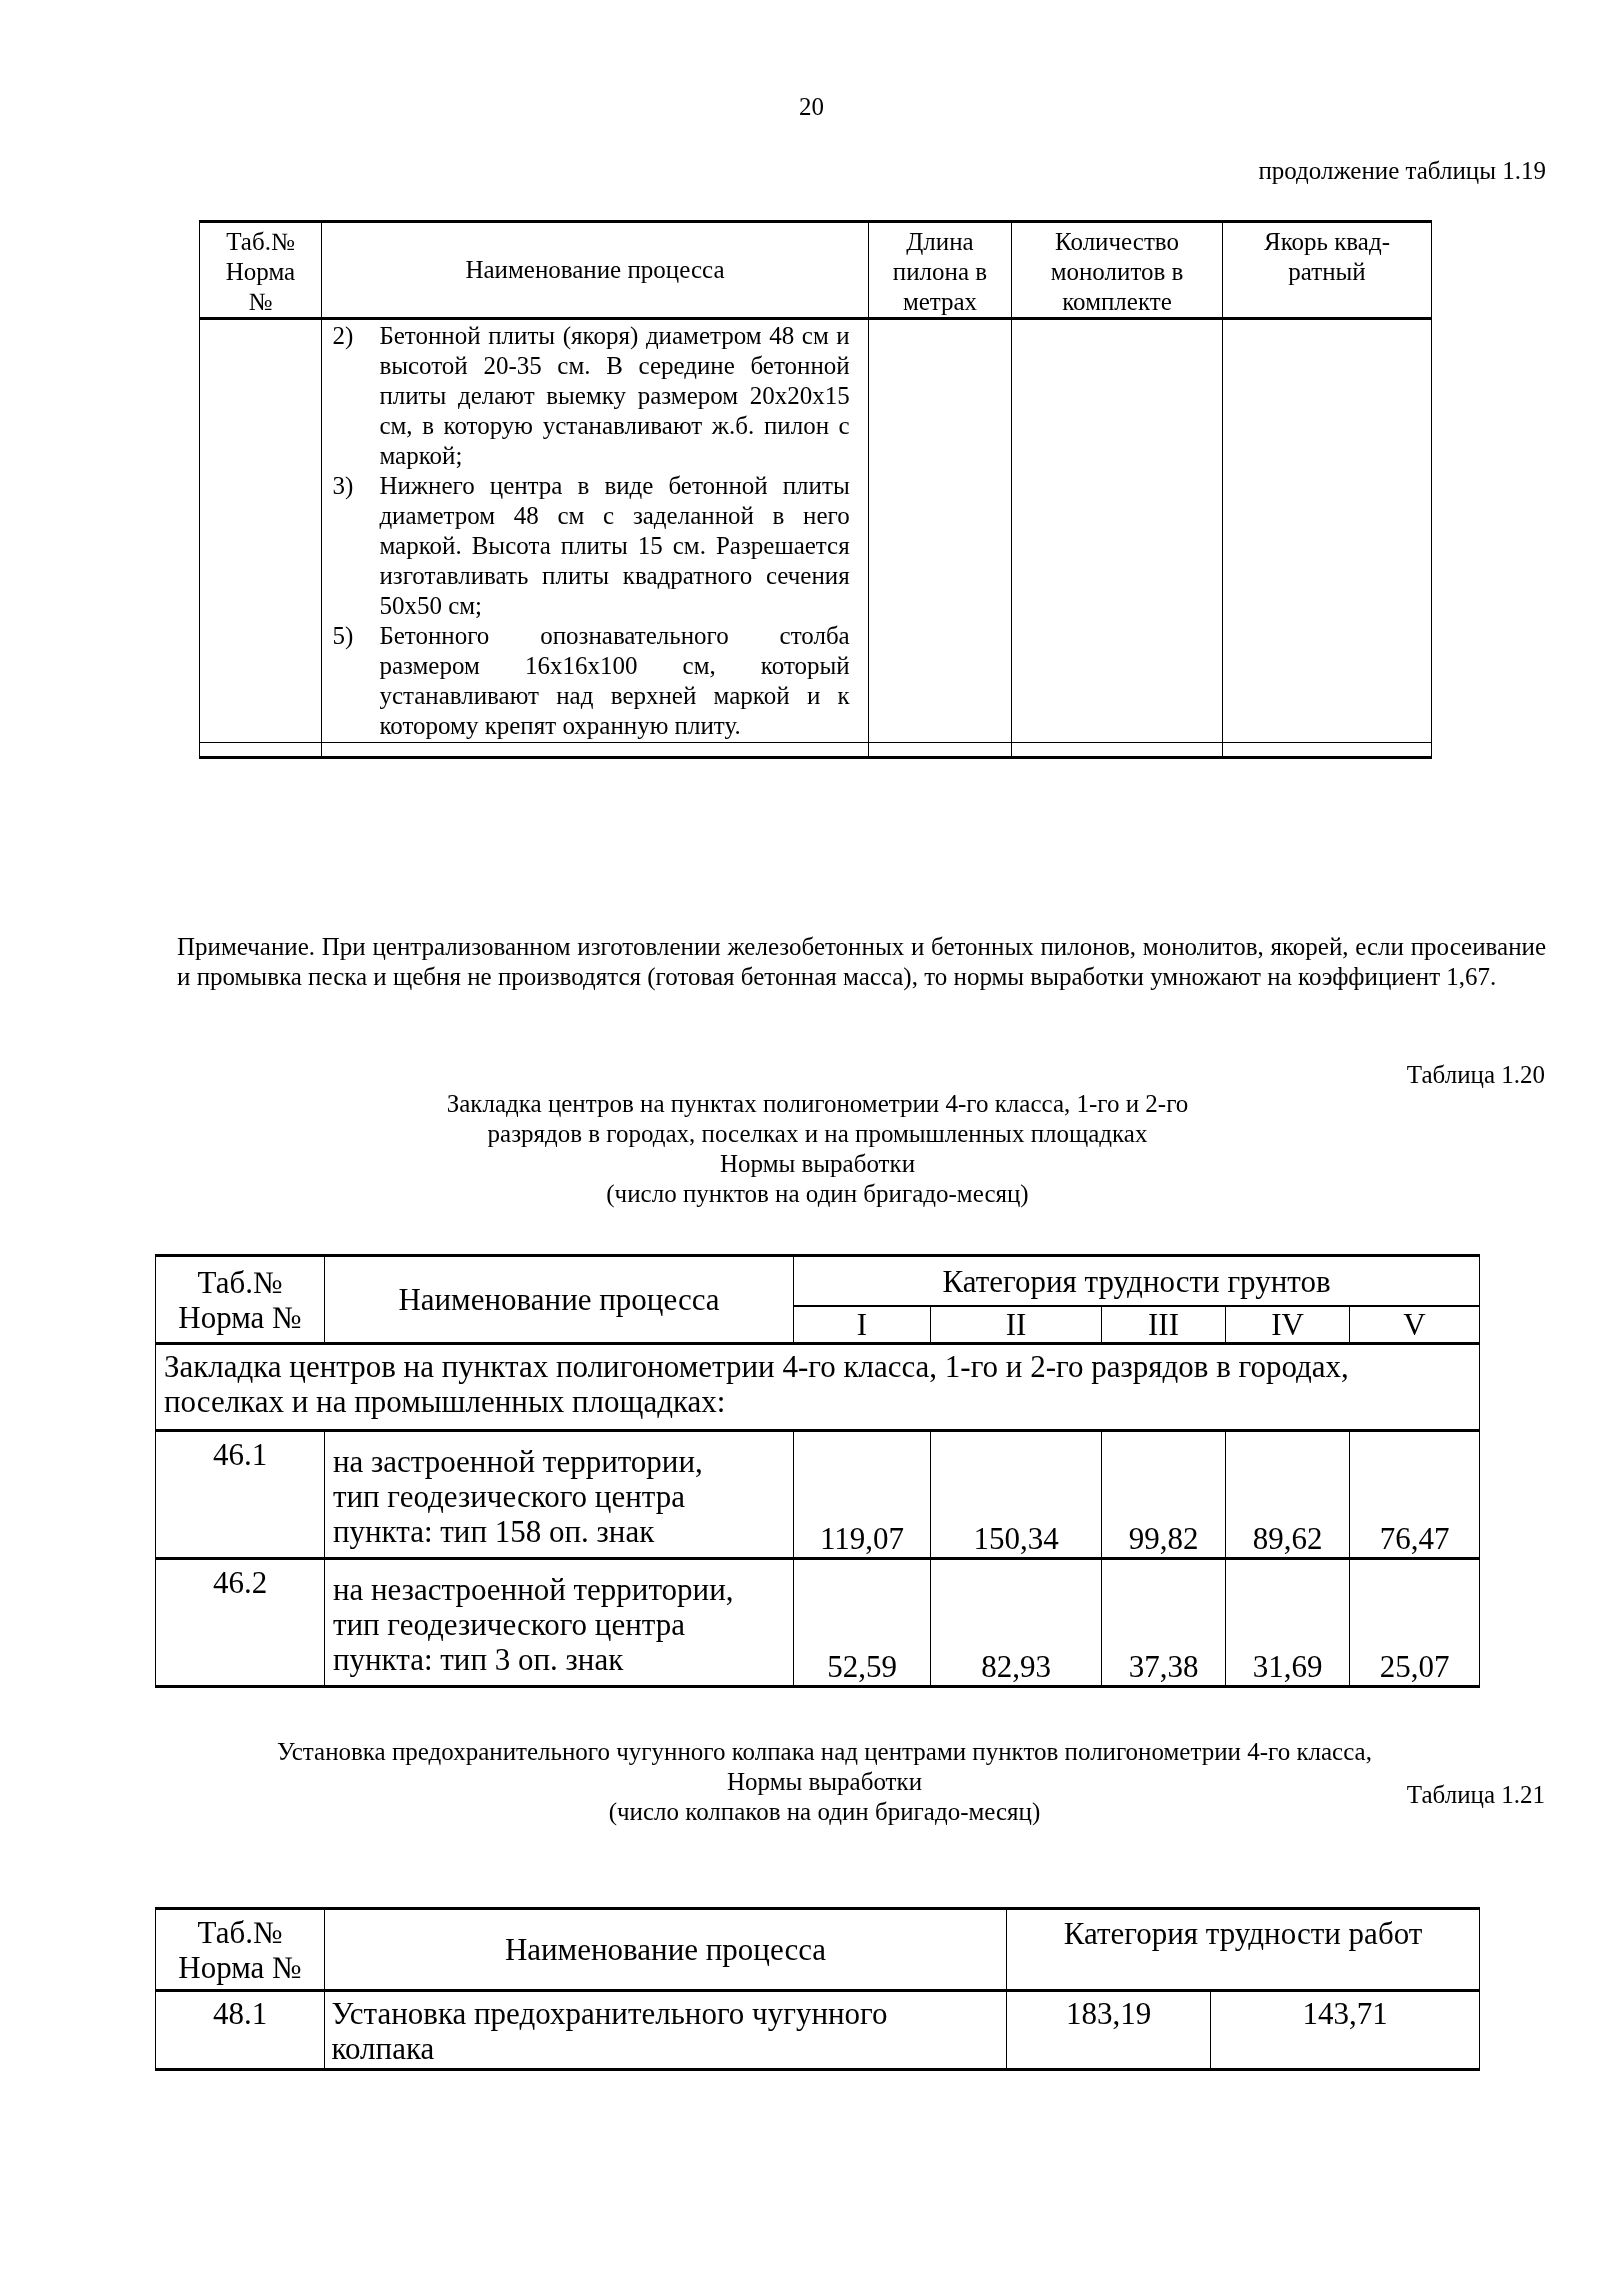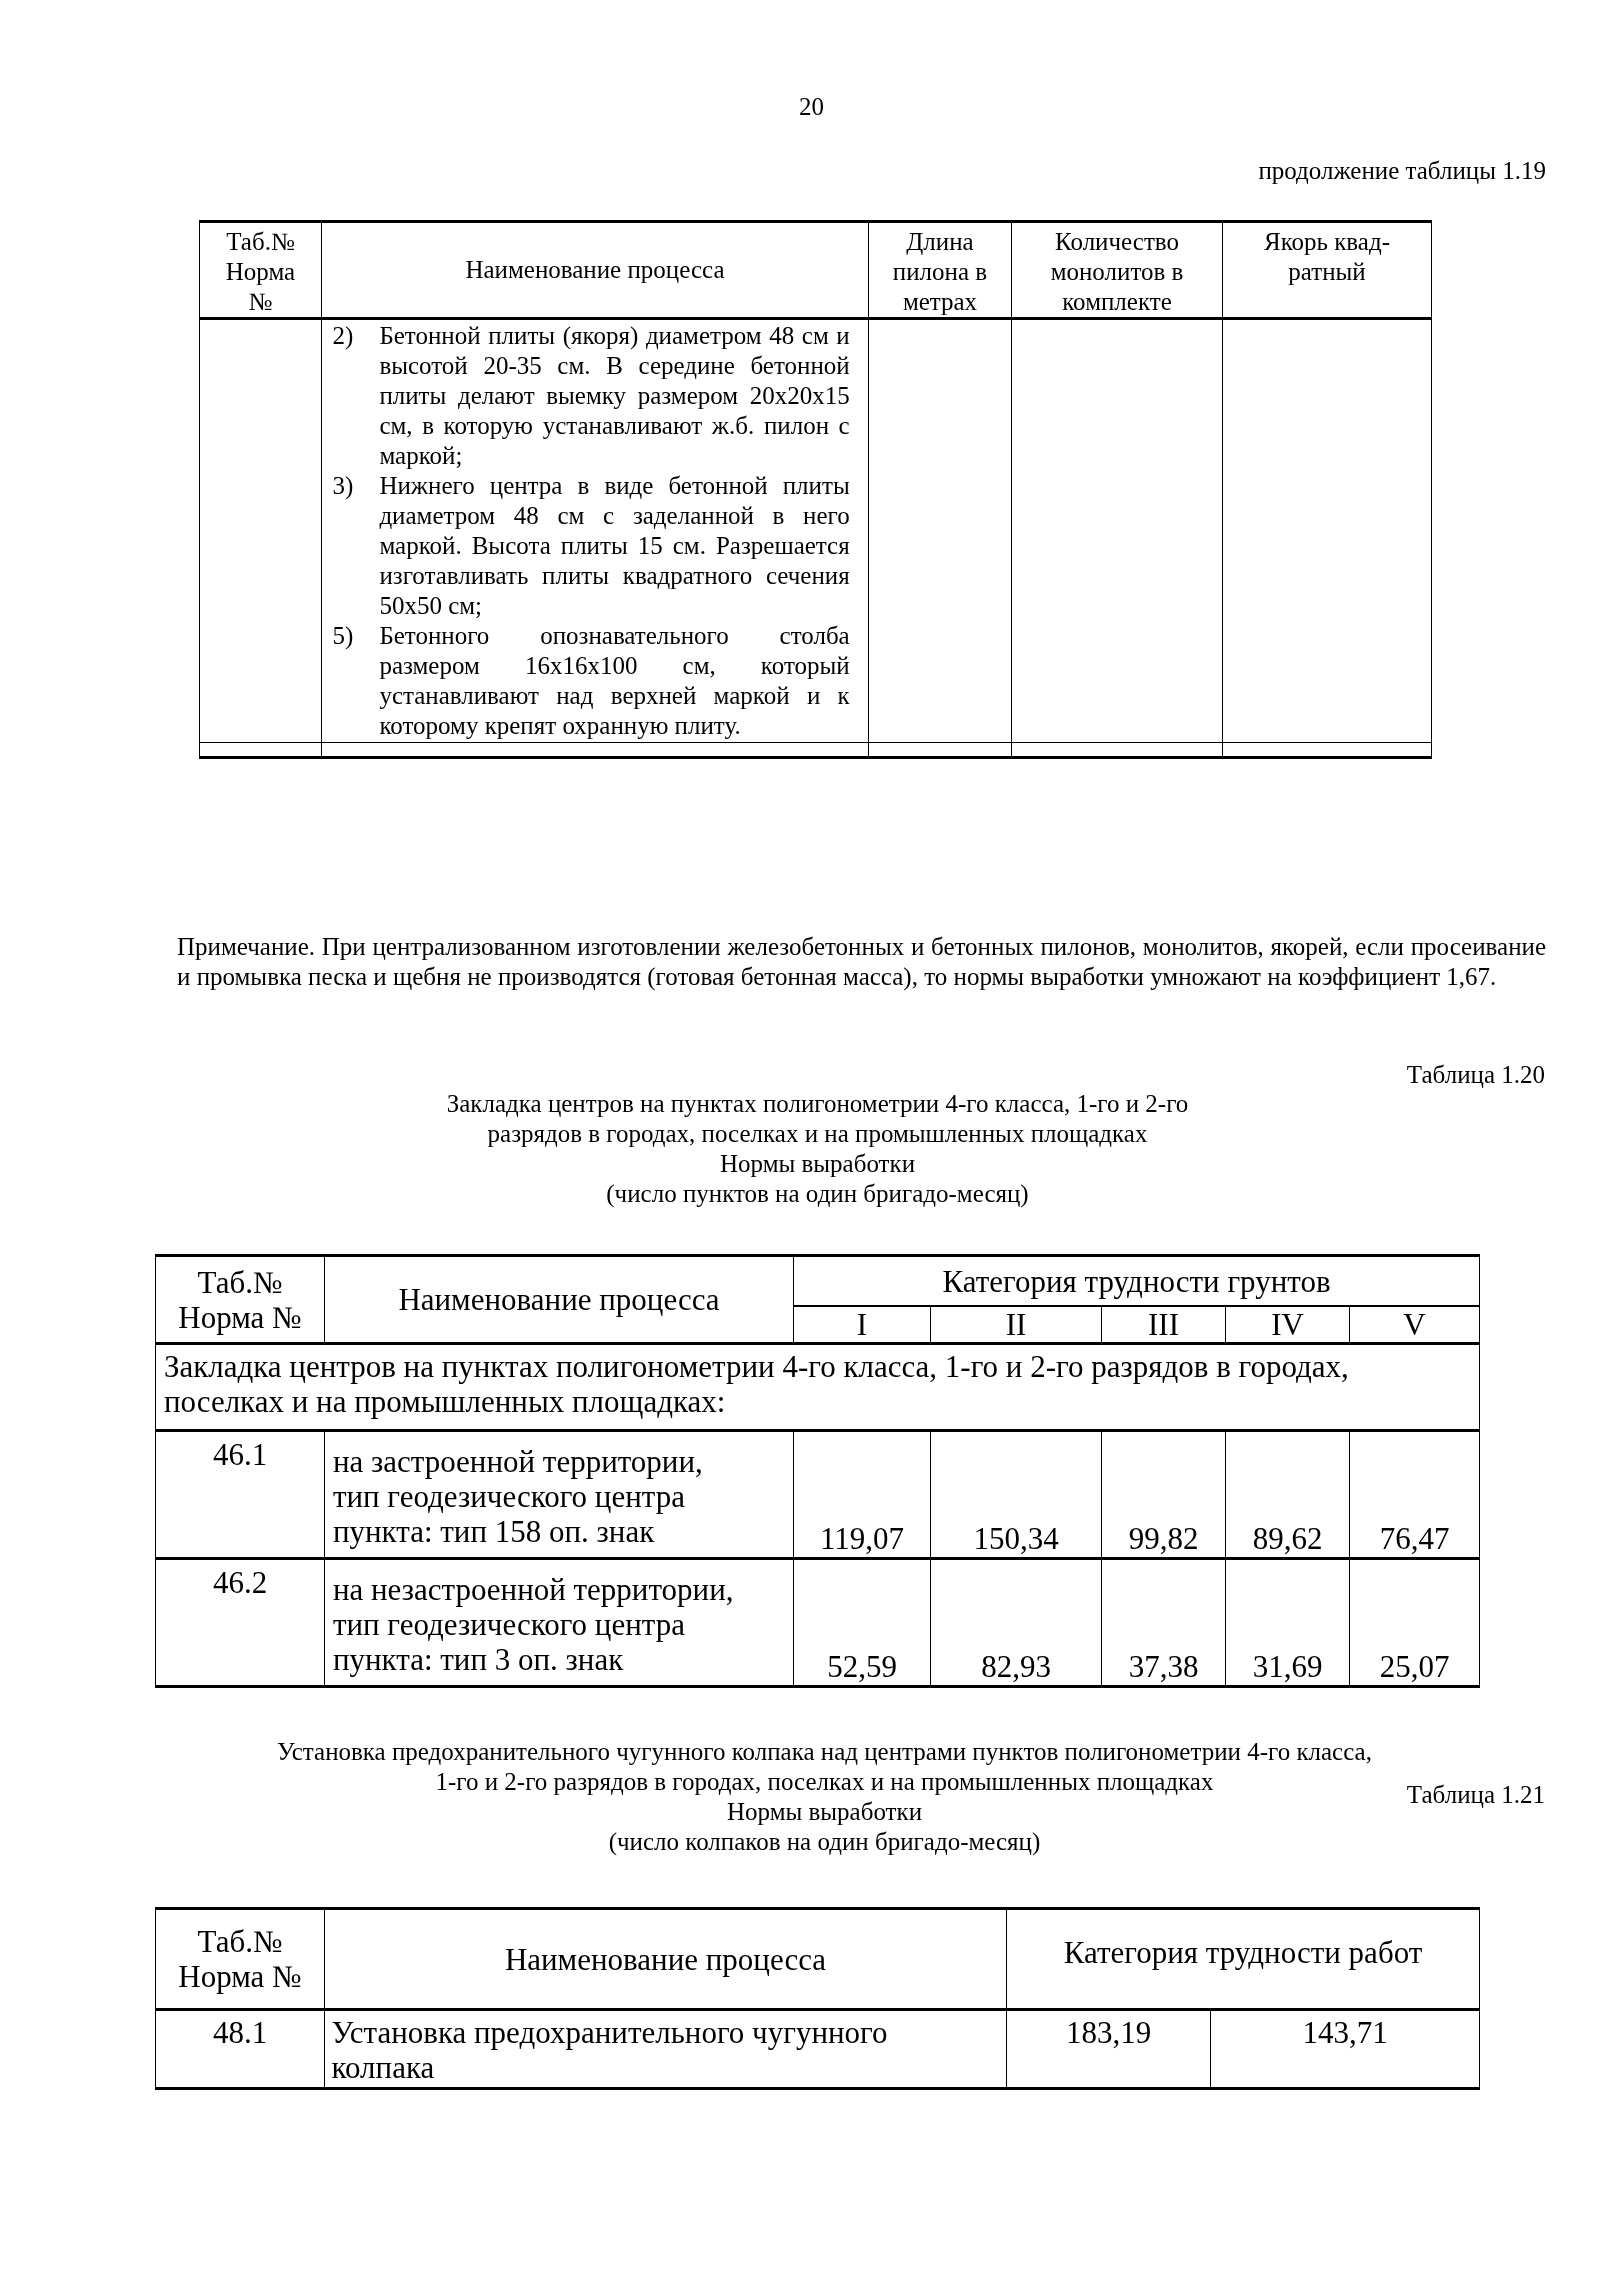--- a/index.html
+++ b/index.html
@@ -45,21 +45,21 @@
   #t20 .data td.code { text-align: center; vertical-align: top; padding-top: 5.2px; }
   #t20 .data td.val { text-align: center; vertical-align: bottom; padding-bottom: 1.3px; }
   #t20 .data td.desc { vertical-align: top; padding-top: 5.2px; }
   #t20 .data.first td { border-bottom: 3.9px solid #000; }
 
   #t21-label { left: 1243px; top: 1780px; width: 302px; }
   #t21-title { left: 170px; top: 1737px; width: 1309px; }
 
   #t21 { left: 155px; top: 1907px; width: 1324px; }
   #t21 .h1 td { height: 73px; vertical-align: middle; text-align: center; border-bottom: 3.9px solid #000; }
-  #t21 .h1 td.hcat { vertical-align: top; padding-top: 25px; }
+  #t21 .h1 td.hcat { vertical-align: top; padding-top: 6px; }
   #t21 .data td { height: 72px; vertical-align: top; padding-top: 3.9px; }
   #t21 .data td.code, #t21 .data td.val { text-align: center; }
 </style>
 </head>
 <body>
 
 <div id="page-number" class="abs small center">20</div>
 <div id="continuation" class="abs small right">продолжение таблицы 1.19</div>
 
 <table id="t19" class="outer small">
@@ -191,21 +191,20 @@
     <td class="val">37,38</td>
     <td class="val">31,69</td>
     <td class="val">25,07</td>
   </tr>
 </tbody>
   </table>
 
 <div id="t21-label" class="abs small right">Таблица 1.21</div>
 <div id="t21-title" class="abs small center">
   <div>Установка предохранительного чугунного колпака над центрами пунктов полигонометрии 4-го класса,</div>
-  <div>1-го и 2-го разрядов в городах, поселках и на промышленных площадках</div>
   <div>Нормы выработки</div>
   <div>(число колпаков на один бригадо-месяц)</div>
 </div>
 
 <table id="t21" class="outer big">
   <colgroup>
     <col style="width:169px">
       <col style="width:682px">
       <col style="width:204px">
       <col style="width:269px">

